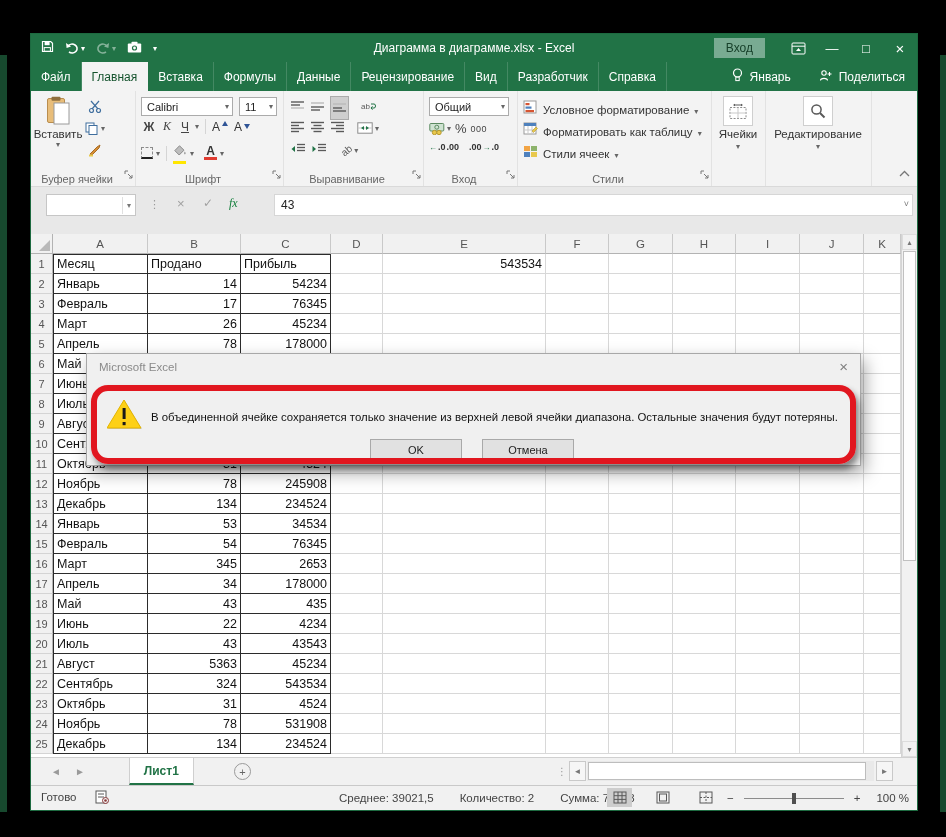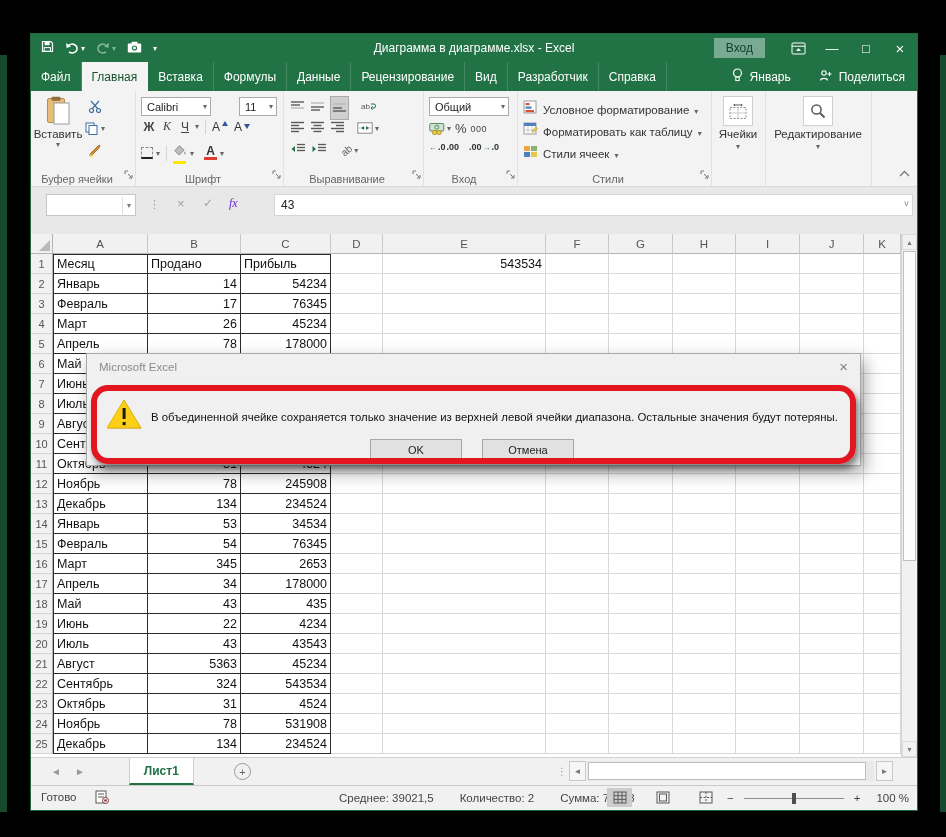--- a/index.html
+++ b/index.html
@@ -57,21 +57,21 @@
   .decbtn{display:inline-flex;align-items:baseline;font-size:9px;color:#333;gap:1px;cursor:pointer;}
   .decbtn .ga{color:#217346;font-size:8px;}
 
   
   .fbar{position:absolute;left:0;top:153px;right:0;height:37px;background:#e8e8e8;}
   .namebox{position:absolute;left:15px;top:7px;width:90px;height:22px;background:#fff;border:1px solid #c6c6c6;box-sizing:border-box;display:flex;align-items:center;justify-content:flex-end;}
   .namebox .car{font-size:8px;color:#777;border-left:1px solid #e0e0e0;padding:4px 4px;}
   .fdots{position:absolute;left:118px;top:11px;color:#9a9a9a;font-size:11px;}
   .fx-x{position:absolute;left:146px;top:9px;color:#a0a0a0;font-size:13px;}
   .fx-ok{position:absolute;left:172px;top:9px;color:#a0a0a0;font-size:12px;}
-  .fx-fx{position:absolute;left:198px;top:9px;color:#6d28d9;font-size:12px;font-style:italic;font-family:"Liberation Serif",serif;}
+  .fx-fx{position:absolute;left:198px;top:9px;color:#15803d;font-size:12px;font-style:italic;font-family:"Liberation Serif",serif;}
   .finput{position:absolute;left:243px;top:7px;right:4px;height:22px;background:#fff;border:1px solid #d6d6d6;box-sizing:border-box;display:flex;align-items:center;padding-left:6px;font-size:12px;color:#222;}
   .fchev{position:absolute;right:8px;top:12px;color:#777;font-size:9px;}
   .strip{position:absolute;left:0;top:190px;right:0;height:10px;background:#e8e8e8;}
 
   
   .gridwrap{position:absolute;left:0;top:200px;right:0;height:523px;background:#fff;overflow:hidden;}
   .colheaders{display:flex;height:20px;}
   .hc{display:flex;align-items:center;justify-content:center;height:20px;background:#f1f1f1;border-right:1px solid #c9c9c9;border-bottom:1px solid #b3b3b3;box-sizing:border-box;font-size:11.5px;color:#555;}
   .corner{width:22px;position:relative;background:#f1f1f1;border-right:1px solid #b3b3b3;border-bottom:1px solid #b3b3b3;box-sizing:border-box;}
   .corner:after{content:"";position:absolute;right:2px;bottom:2px;border-left:11px solid transparent;border-bottom:11px solid #b9b9b9;}
@@ -259,21 +259,21 @@
               </svg>
             </span>
         </div>
         <div class="glabel">Буфер ячейки</div>
         <span class="launch"><svg width="9" height="9" viewBox="0 0 9 9">
               <path d="M1 4V1h3M4 4l4 4M8 5v3H5" fill="none" stroke="#777"></path>
             </svg></span>
       </div>
 
       <div class="rg" style="left:104px;width:148px;">
-        <div class="combo" style="position:absolute;left:6px;top:6px;width:70px;">
+        <div class="combo" style="position:absolute;left:6px;top:6px;width:92px;">
             <span>Calibri</span>
             <span class="car">▾</span>
           </div>
         <div class="combo" style="position:absolute;left:104px;top:6px;width:38px;">
             <span>11</span>
             <span class="car">▾</span>
           </div>
         <div style="position:absolute;left:6px;top:28px;display:flex;align-items:center;gap:2px;">
           <span class="fbtn bold-zh">Ж</span>
           <span class="fbtn ital-k">К</span>

